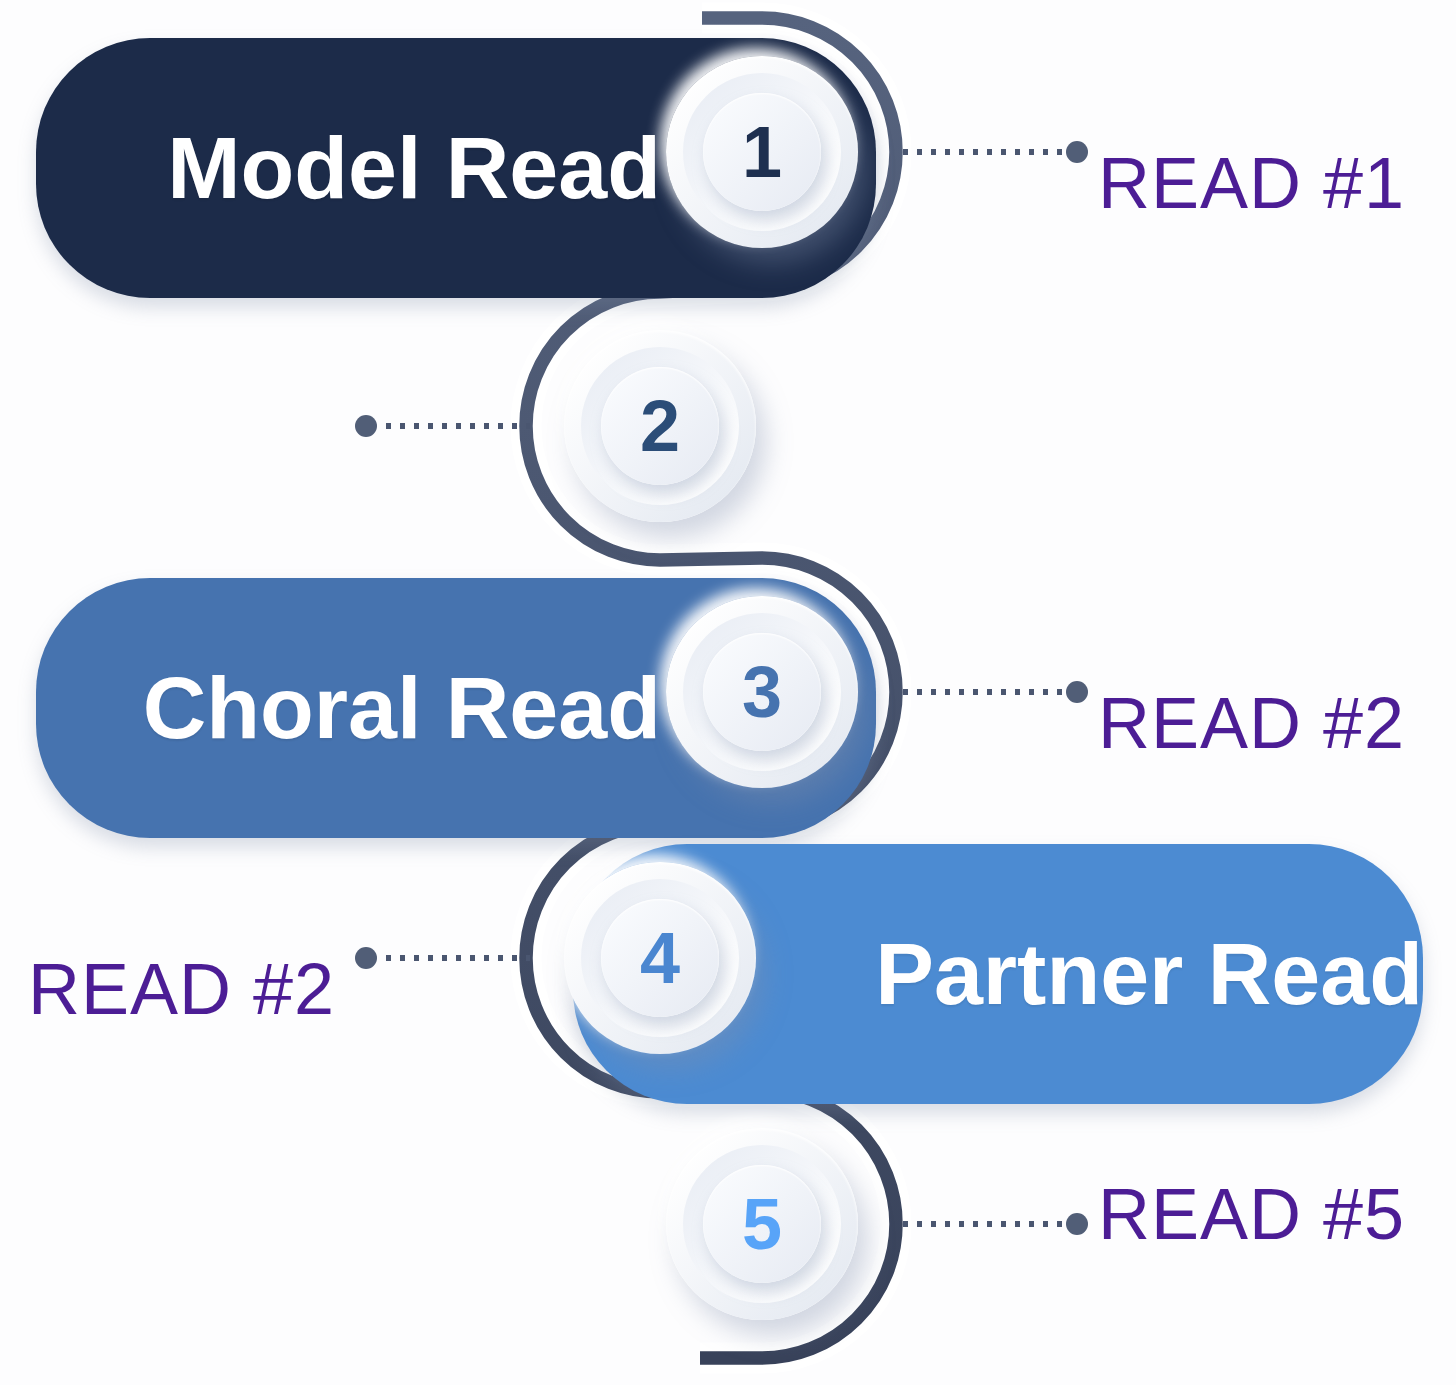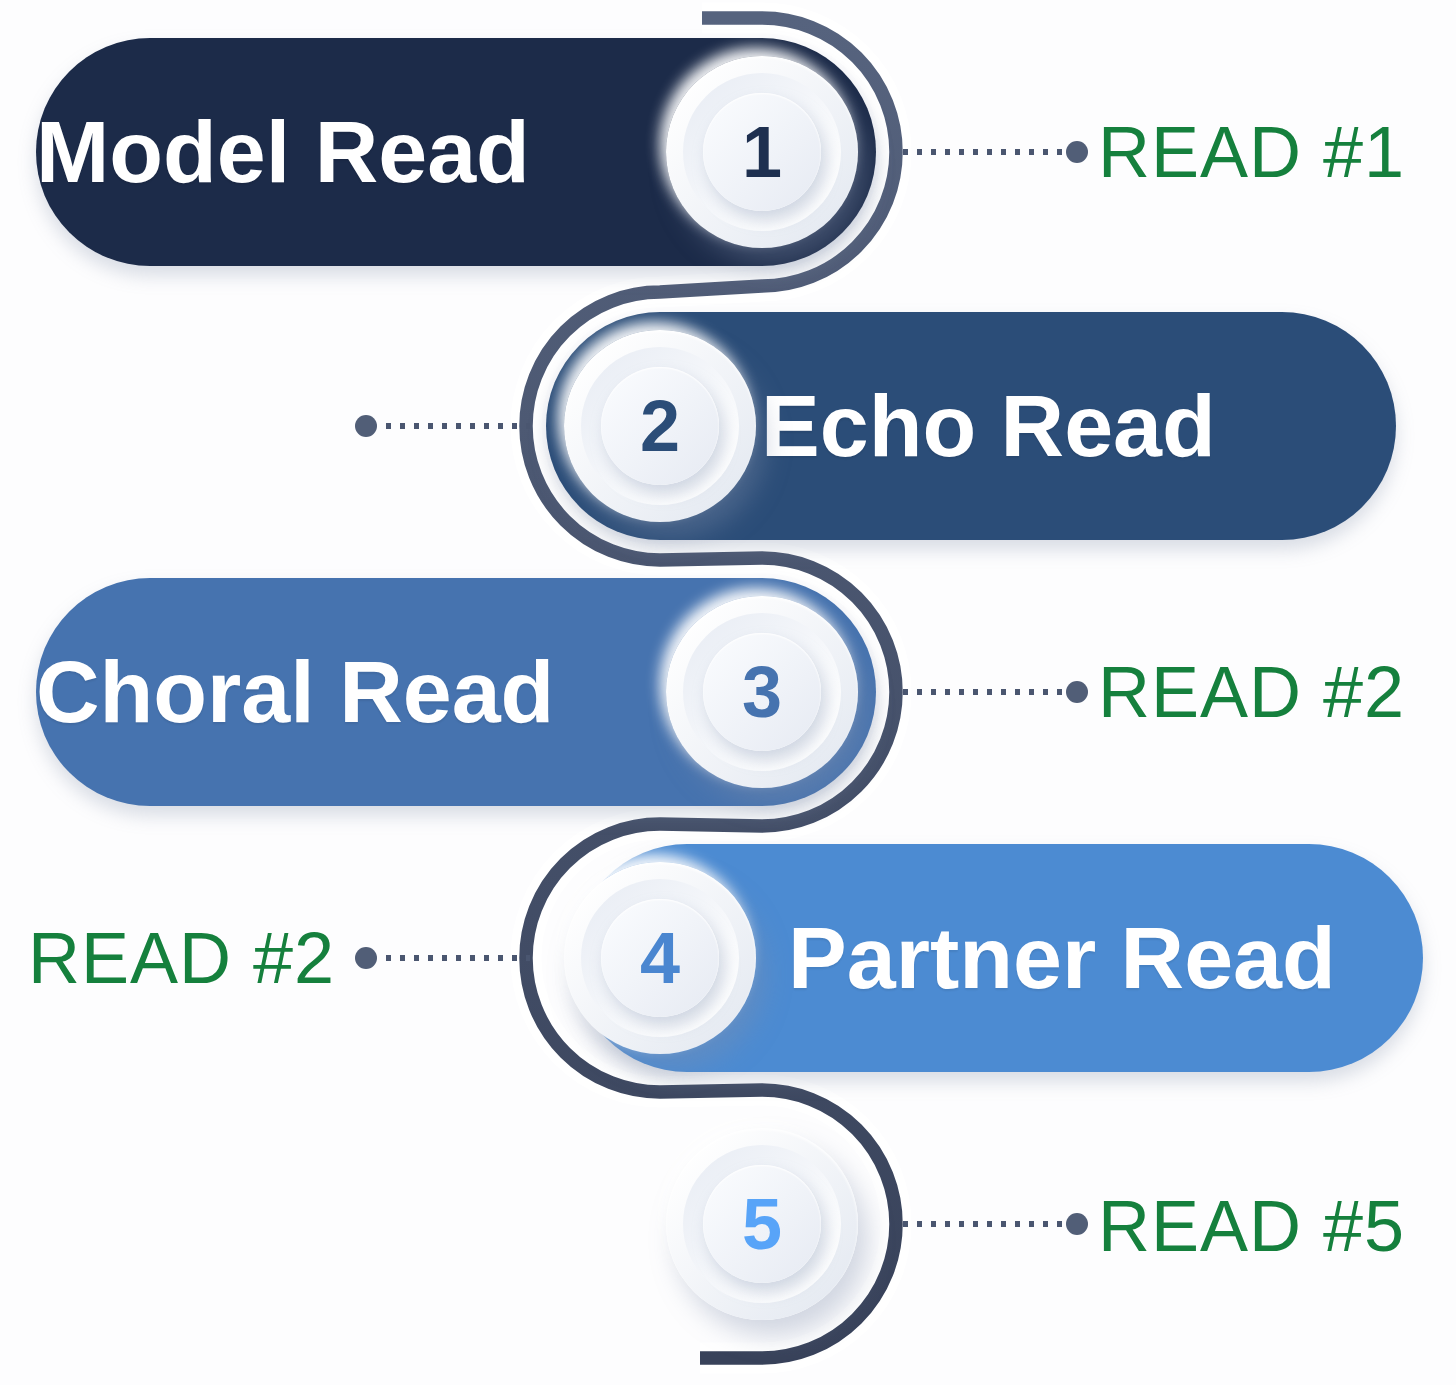--- a/index.html
+++ b/index.html
@@ -8,22 +8,22 @@
     width:1456px;height:1385px;
     background:#fdfdfe;
     overflow:hidden;
     font-family:"Liberation Sans","DejaVu Sans",sans-serif;
   }
   .snake{position:absolute;left:0;top:0;z-index:1;}
   .snake .casing{fill:none;stroke:#ffffff;stroke-width:31;}
   .snake .core{fill:none;stroke-width:13.5;}
 
   .pill{
-    position:absolute;z-index:2;height:228px;border-radius:114px;
-    display:flex;align-items:center;justify-content:flex-start;
+    position:absolute;z-index:2;height:260px;border-radius:114px;
+    display:flex;align-items:center;justify-content:flex-end;
     box-sizing:border-box;
     box-shadow:0 10px 18px rgba(125,140,165,0.28);
   }
   .title{
     color:#ffffff;font-weight:bold;font-size:88px;line-height:1;
     letter-spacing:0px;white-space:nowrap;
     text-shadow:0 2px 2px rgba(0,0,0,0.08);
   }
 
   .num-circle{
@@ -51,21 +51,21 @@
     position:absolute;z-index:2;height:6px;
     background-image:repeating-linear-gradient(90deg,#4a5670 0 5px,transparent 5px 14px);
   }
   .enddot{
     position:absolute;z-index:2;width:22px;height:22px;border-radius:50%;
     background:#515e77;
   }
   .read-label{
     position:absolute;z-index:2;height:90px;line-height:90px;
     font-size:72px;font-weight:300;letter-spacing:1px;
-    color:#15803d;white-space:nowrap;
+    color:#4c1d95;white-space:nowrap;margin-top:31px;
   }
 </style>
 </head>
 <body>
 
 <div id="stage">
 
   <svg class="snake" viewBox="0 0 1456 1385" width="1456" height="1385">
     <defs>
       <linearGradient id="pathGrad" x1="0" y1="0" x2="0" y2="1">
@@ -83,23 +83,20 @@
   <div class="num-circle" style="left:666px;top:56px;">
     <div class="num-mid"></div>
     <div class="num-inner">
       <span class="num" style="color: rgb(30, 48, 80);">1</span>
     </div>
   </div>
   <div class="dotline" style="left:903px;top:149px;width:160px;"></div>
   <div class="enddot" style="left:1066px;top:141px;"></div>
   <div class="read-label" style="left:1098px;top:107px;">READ #1</div>
 
-  <div class="pill" style="left: 546px; top: 312px; width: 850px; padding-left: 215px; background-color: rgb(43, 77, 120);">
-    <span class="title">Echo Read</span>
-  </div>
   <div class="num-circle" style="left:564px;top:330px;">
     <div class="num-mid"></div>
     <div class="num-inner">
       <span class="num" style="color: rgb(43, 77, 120);">2</span>
     </div>
   </div>
   <div class="enddot" style="left:355px;top:415px;"></div>
   <div class="dotline" style="left:386px;top:423px;width:144px;"></div>
 
   <div class="pill" style="left: 36px; top: 578px; width: 840px; padding-right: 215px; background-color: rgb(70, 115, 175);">
@@ -129,15 +126,15 @@
   <div class="dotline" style="left:386px;top:955px;width:144px;"></div>
 
   <div class="num-circle" style="left:666px;top:1128px;">
     <div class="num-mid"></div>
     <div class="num-inner">
       <span class="num" style="color: rgb(88, 164, 248);">5</span>
     </div>
   </div>
   <div class="dotline" style="left:903px;top:1221px;width:160px;"></div>
   <div class="enddot" style="left:1066px;top:1213px;"></div>
-  <div class="read-label" style="left:1098px;top:1181px;text-align:center;">READ #5</div>
+  <div class="read-label" style="left:1098px;top:1138px;text-align:center;">READ #5</div>
 
 </div>
 
 </body></html>

